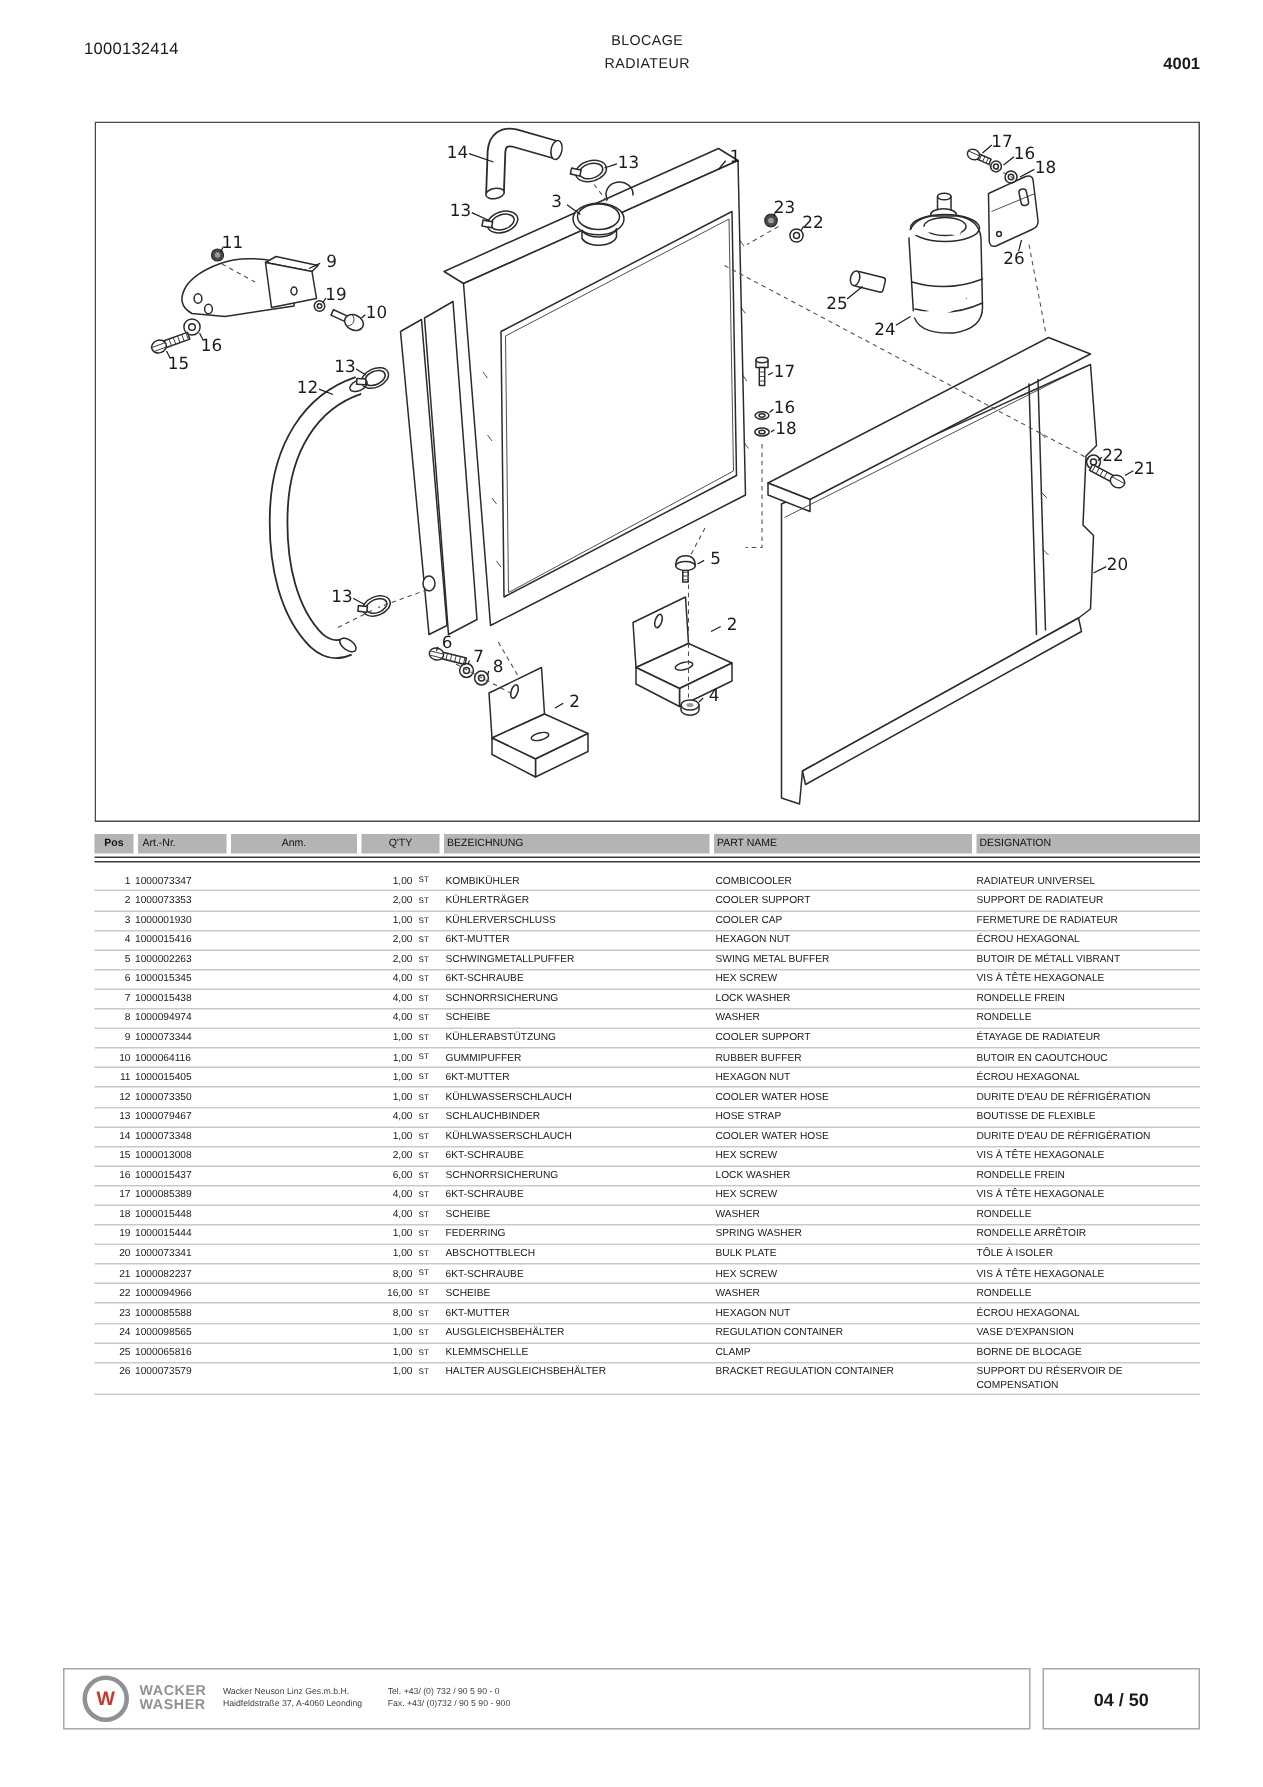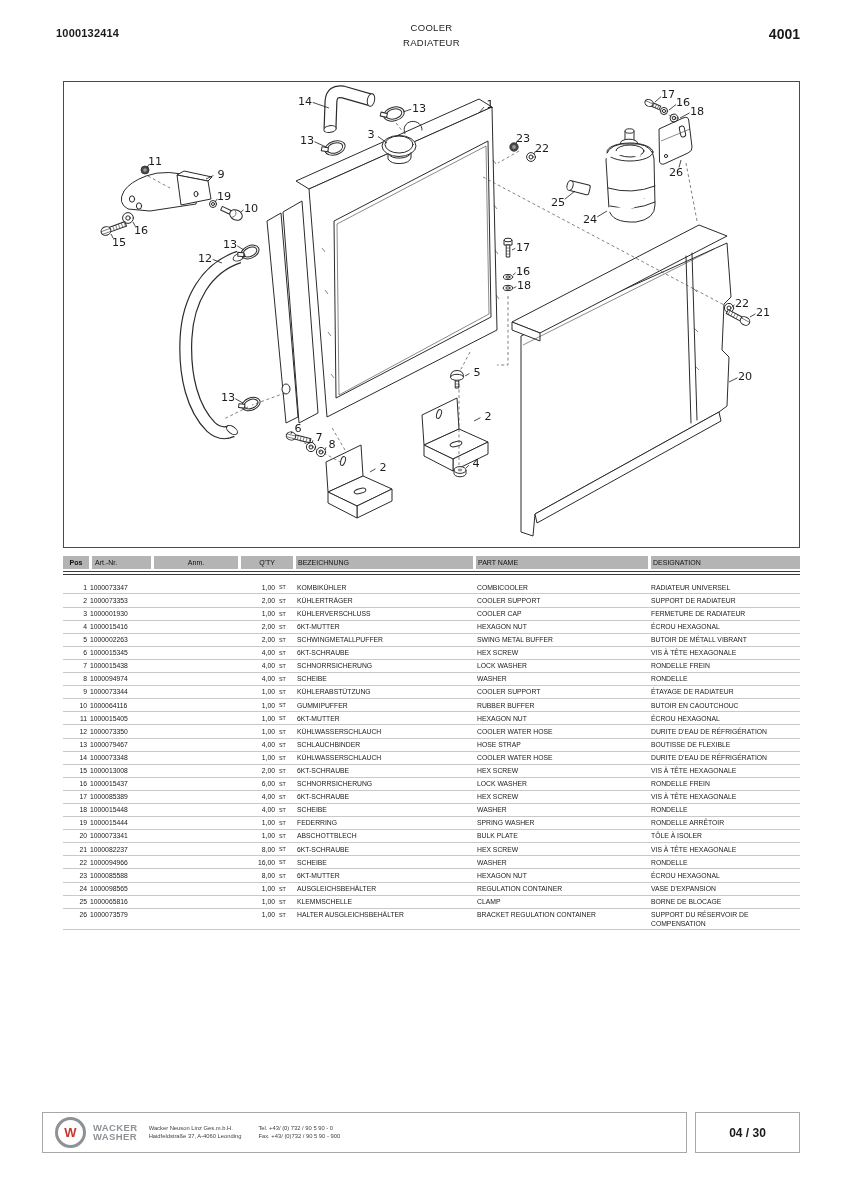--- a/index.html
+++ b/index.html
@@ -1,20 +1,20 @@
 <!DOCTYPE html>
 <html><head>
 <meta charset="utf-8">
 <style>
   html,body{margin:0;padding:0;background:#e8e8e8;}
   .page{position:relative;width:842px;height:1191px;background:#fff;margin:0 auto;
         font-family:"Liberation Sans",sans-serif;color:#1a1a1a;overflow:hidden;}
   
-  .doc-number{position:absolute;left:56px;top:27px;font-size:11px;font-weight:bold;letter-spacing:.2px;text-align:right;}
-  .page-code{position:absolute;right:42px;top:26px;font-size:14px;font-weight:bold;}
+  .doc-number{position:absolute;left:56px;top:27px;font-size:11px;font-weight:normal;letter-spacing:.2px;text-align:right;}
+  .page-code{position:absolute;right:42px;top:37px;font-size:11px;font-weight:bold;}
   .title-block{position:absolute;left:63px;top:20px;width:737px;text-align:center;
                font-size:9.5px;line-height:15px;letter-spacing:.3px;color:#222;}
   
   .diagram-wrap{position:absolute;left:63px;top:81px;width:737px;height:467px;}
   svg text{font-family:"DejaVu Sans","Liberation Sans",sans-serif;}
   
   .parts-table{position:absolute;left:63px;top:556px;width:737px;font-size:6.8px;}
   .t-head{display:flex;height:13px;line-height:13px;font-size:7px;}
   .t-head .hcell{background:#b4b4b4;color:#111;white-space:nowrap;overflow:hidden;}
   .hc-pos{width:26px;text-align:center;font-weight:bold;}
@@ -46,21 +46,21 @@
                 box-sizing:border-box;display:flex;align-items:center;justify-content:center;
                 font-size:12px;font-weight:bold;}
 </style>
 </head>
 <body>
 
 <div class="page">
 
   <div class="doc-number">1000132414</div>
   <div class="title-block">
-    <div>COOLER</div>
+    <div>BLOCAGE</div>
     <div>RADIATEUR</div>
   </div>
   <div class="page-code">4001</div>
 
   <div class="diagram-wrap">
   <svg width="737" height="467" viewBox="63 81 737 467">
     <style>
       .s{fill:#fff;stroke:#2b2b2b;stroke-width:1;stroke-linejoin:round;}
       .ln{fill:none;stroke:#2b2b2b;stroke-width:1;stroke-linejoin:round;stroke-linecap:round;}
       .thin{fill:none;stroke:#2b2b2b;stroke-width:.55;}
@@ -645,16 +645,16 @@
     <div class="addr">
       <div>Wacker Neuson Linz  Ges.m.b.H.</div>
       <div>Haidfeldstraße 37, A-4060 Leonding</div>
     </div>
     <div class="tels">
       <div>Tel. +43/ (0) 732 / 90 5 90 - 0</div>
       <div>Fax. +43/ (0)732 / 90 5 90 - 900</div>
     </div>
   </div>
   <div class="page-ind-box">
-    <span>04 / 30</span>
+    <span>04 / 50</span>
   </div>
 
 </div>
 
 </body></html>

